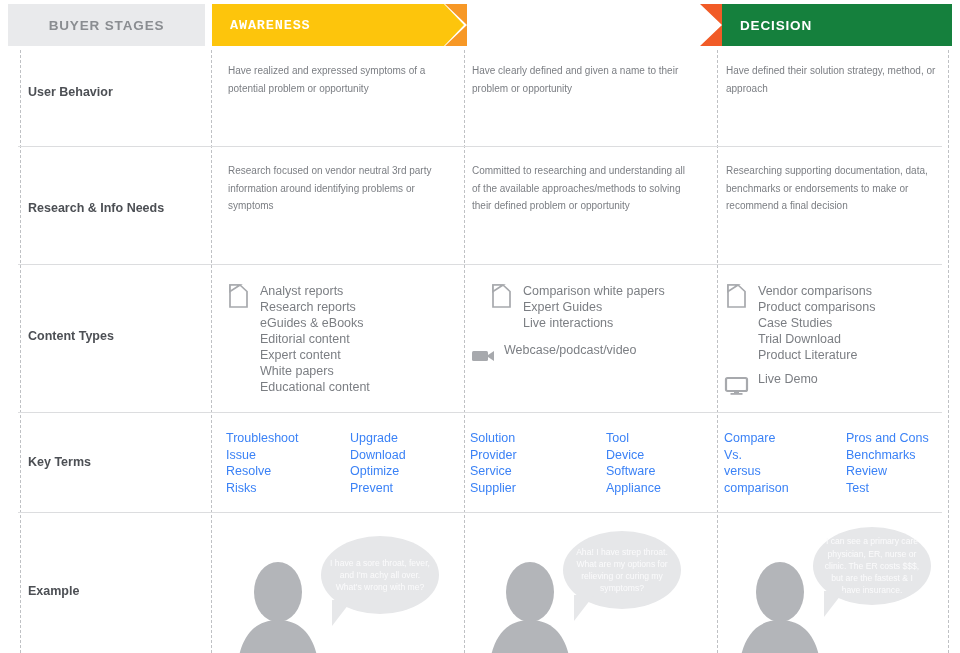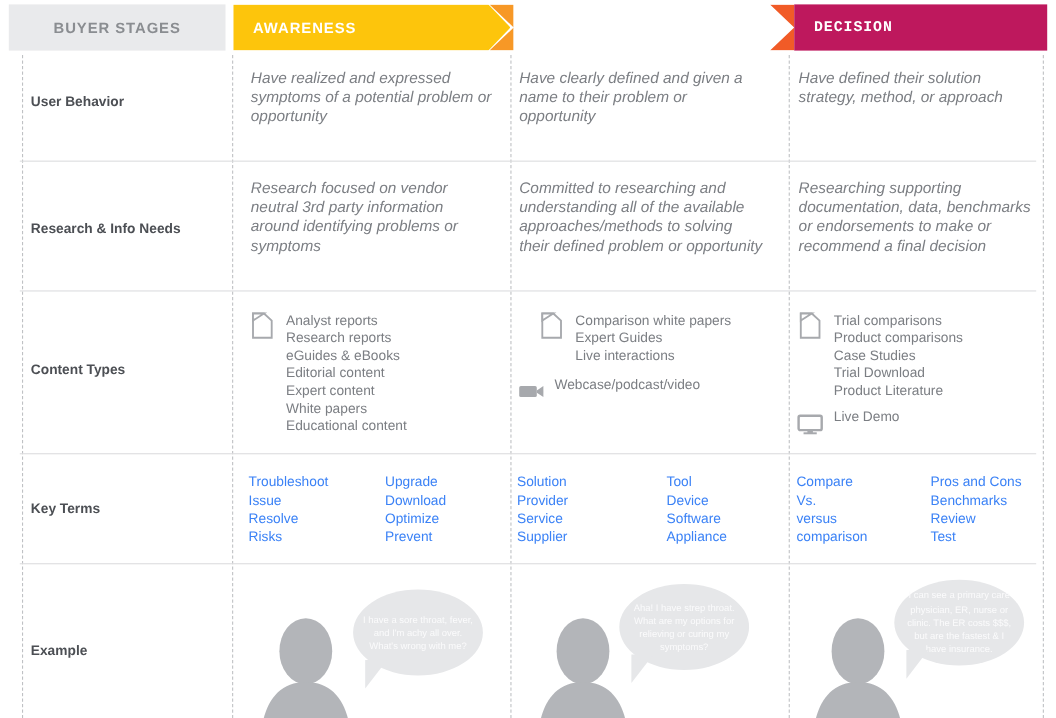--- a/index.html
+++ b/index.html
@@ -55,31 +55,31 @@
     background: #fdc50c;
     padding-left: 18px;
   }
   .stage-consider {
     left: 459px; width: 252px;
     background: #f79826;
     padding-left: 18px;
   }
   .stage-decide {
     left: 714px; width: 230px;
-    background: #be185d;
+    background: #15803d;
     padding-left: 18px;
-    font-family: Liberation Mono, monospace;
   }
   .stage-aware .stage-label,
   .stage-consider .stage-label,
   .stage-decide .stage-label { color: #ffffff; }
 
   
   .stage-aware, .stage-consider {
     clip-path: polygon(0 0, calc(100% - 20px) 0, 100% 50%, calc(100% - 20px) 100%, 0 100%);
+    font-family: Liberation Mono, monospace;
   }
   
   .notch {
     position: absolute;
     top: 0; height: 42px; width: 22px;
     z-index: 4;
   }
   .notch-a {
     left: 437px;
     background: #f79826;
@@ -108,24 +108,23 @@
   .rowlabel {
     position: absolute;
     left: 28px; width: 175px;
     font-size: 12.5px;
     font-weight: bold;
     color: #4c4f54;
   }
 
   .cell {
     position: absolute;
-    font-size: 14px;
+    font-size: 10px;
     line-height: 17.5px;
     color: #7b7e83;
-    font-style: italic;
   }
 
   .c1 { left: 228px; width: 222px; }
   .c2 { left: 472px; width: 224px; }
   .c3 { left: 726px; width: 216px; }
 
   
   .ct-group {
     position: absolute;
     display: flex;
@@ -274,21 +273,21 @@
     </div>
 
     <div class="ct-group" style="left:724px; top:282px; width:218px">
       <span class="ct-icon">
         <svg viewBox="0 0 26 26" width="26" height="26">
           <path d="M4 2 H14 L21 8.5 V24 H4 Z" fill="#ffffff" stroke="#a7a9ad" stroke-width="1.7"></path>
           <path d="M4 2 H14 L4 8.5 Z" fill="#ffffff" stroke="#a7a9ad" stroke-width="1.7"></path>
         </svg>
       </span>
       <div class="ct-list">
-          <div>Trial comparisons</div>
+          <div>Vendor comparisons</div>
           <div>Product comparisons</div>
           <div>Case Studies</div>
           <div>Trial Download</div>
           <div>Product Literature</div>
         </div>
     </div>
     <div class="ct-group" style="left:724px; top:370px; width:218px">
       <span class="ct-icon">
         <svg viewBox="0 0 26 26" width="26" height="26">
           <rect x="2" y="7" width="21" height="13" rx="1.5" fill="#ffffff" stroke="#a7a9ad" stroke-width="2.2"></rect>

